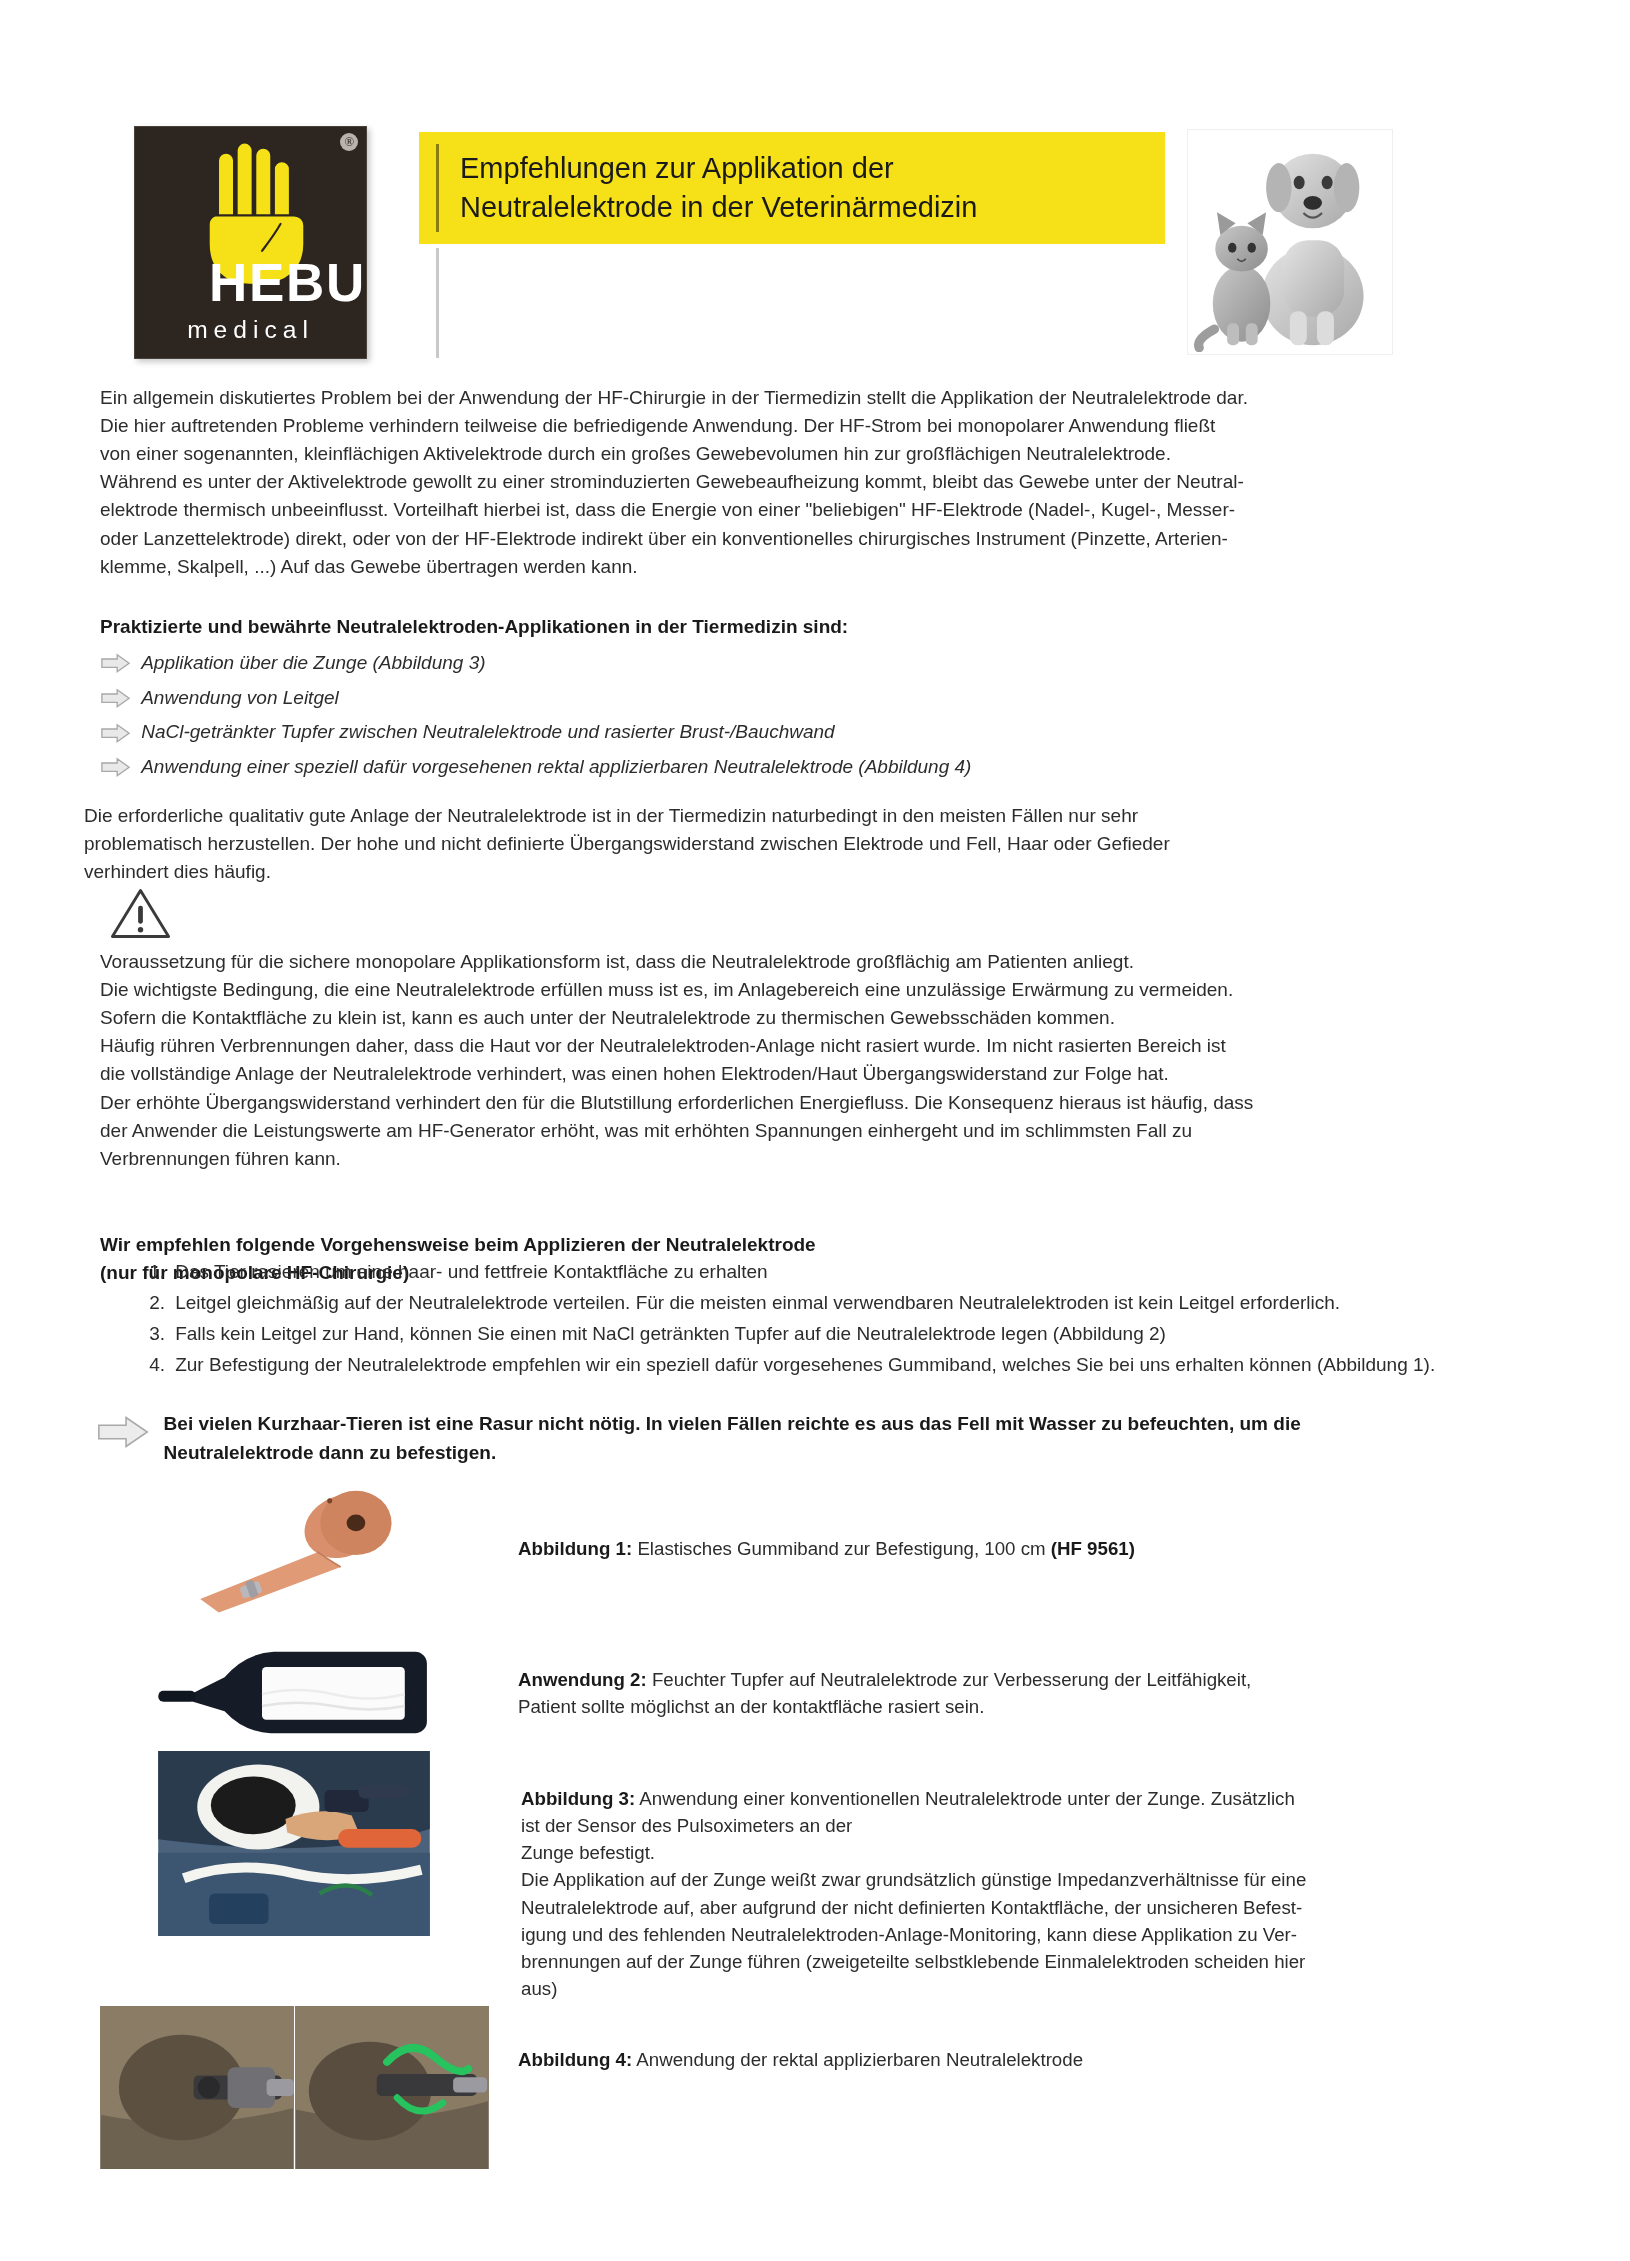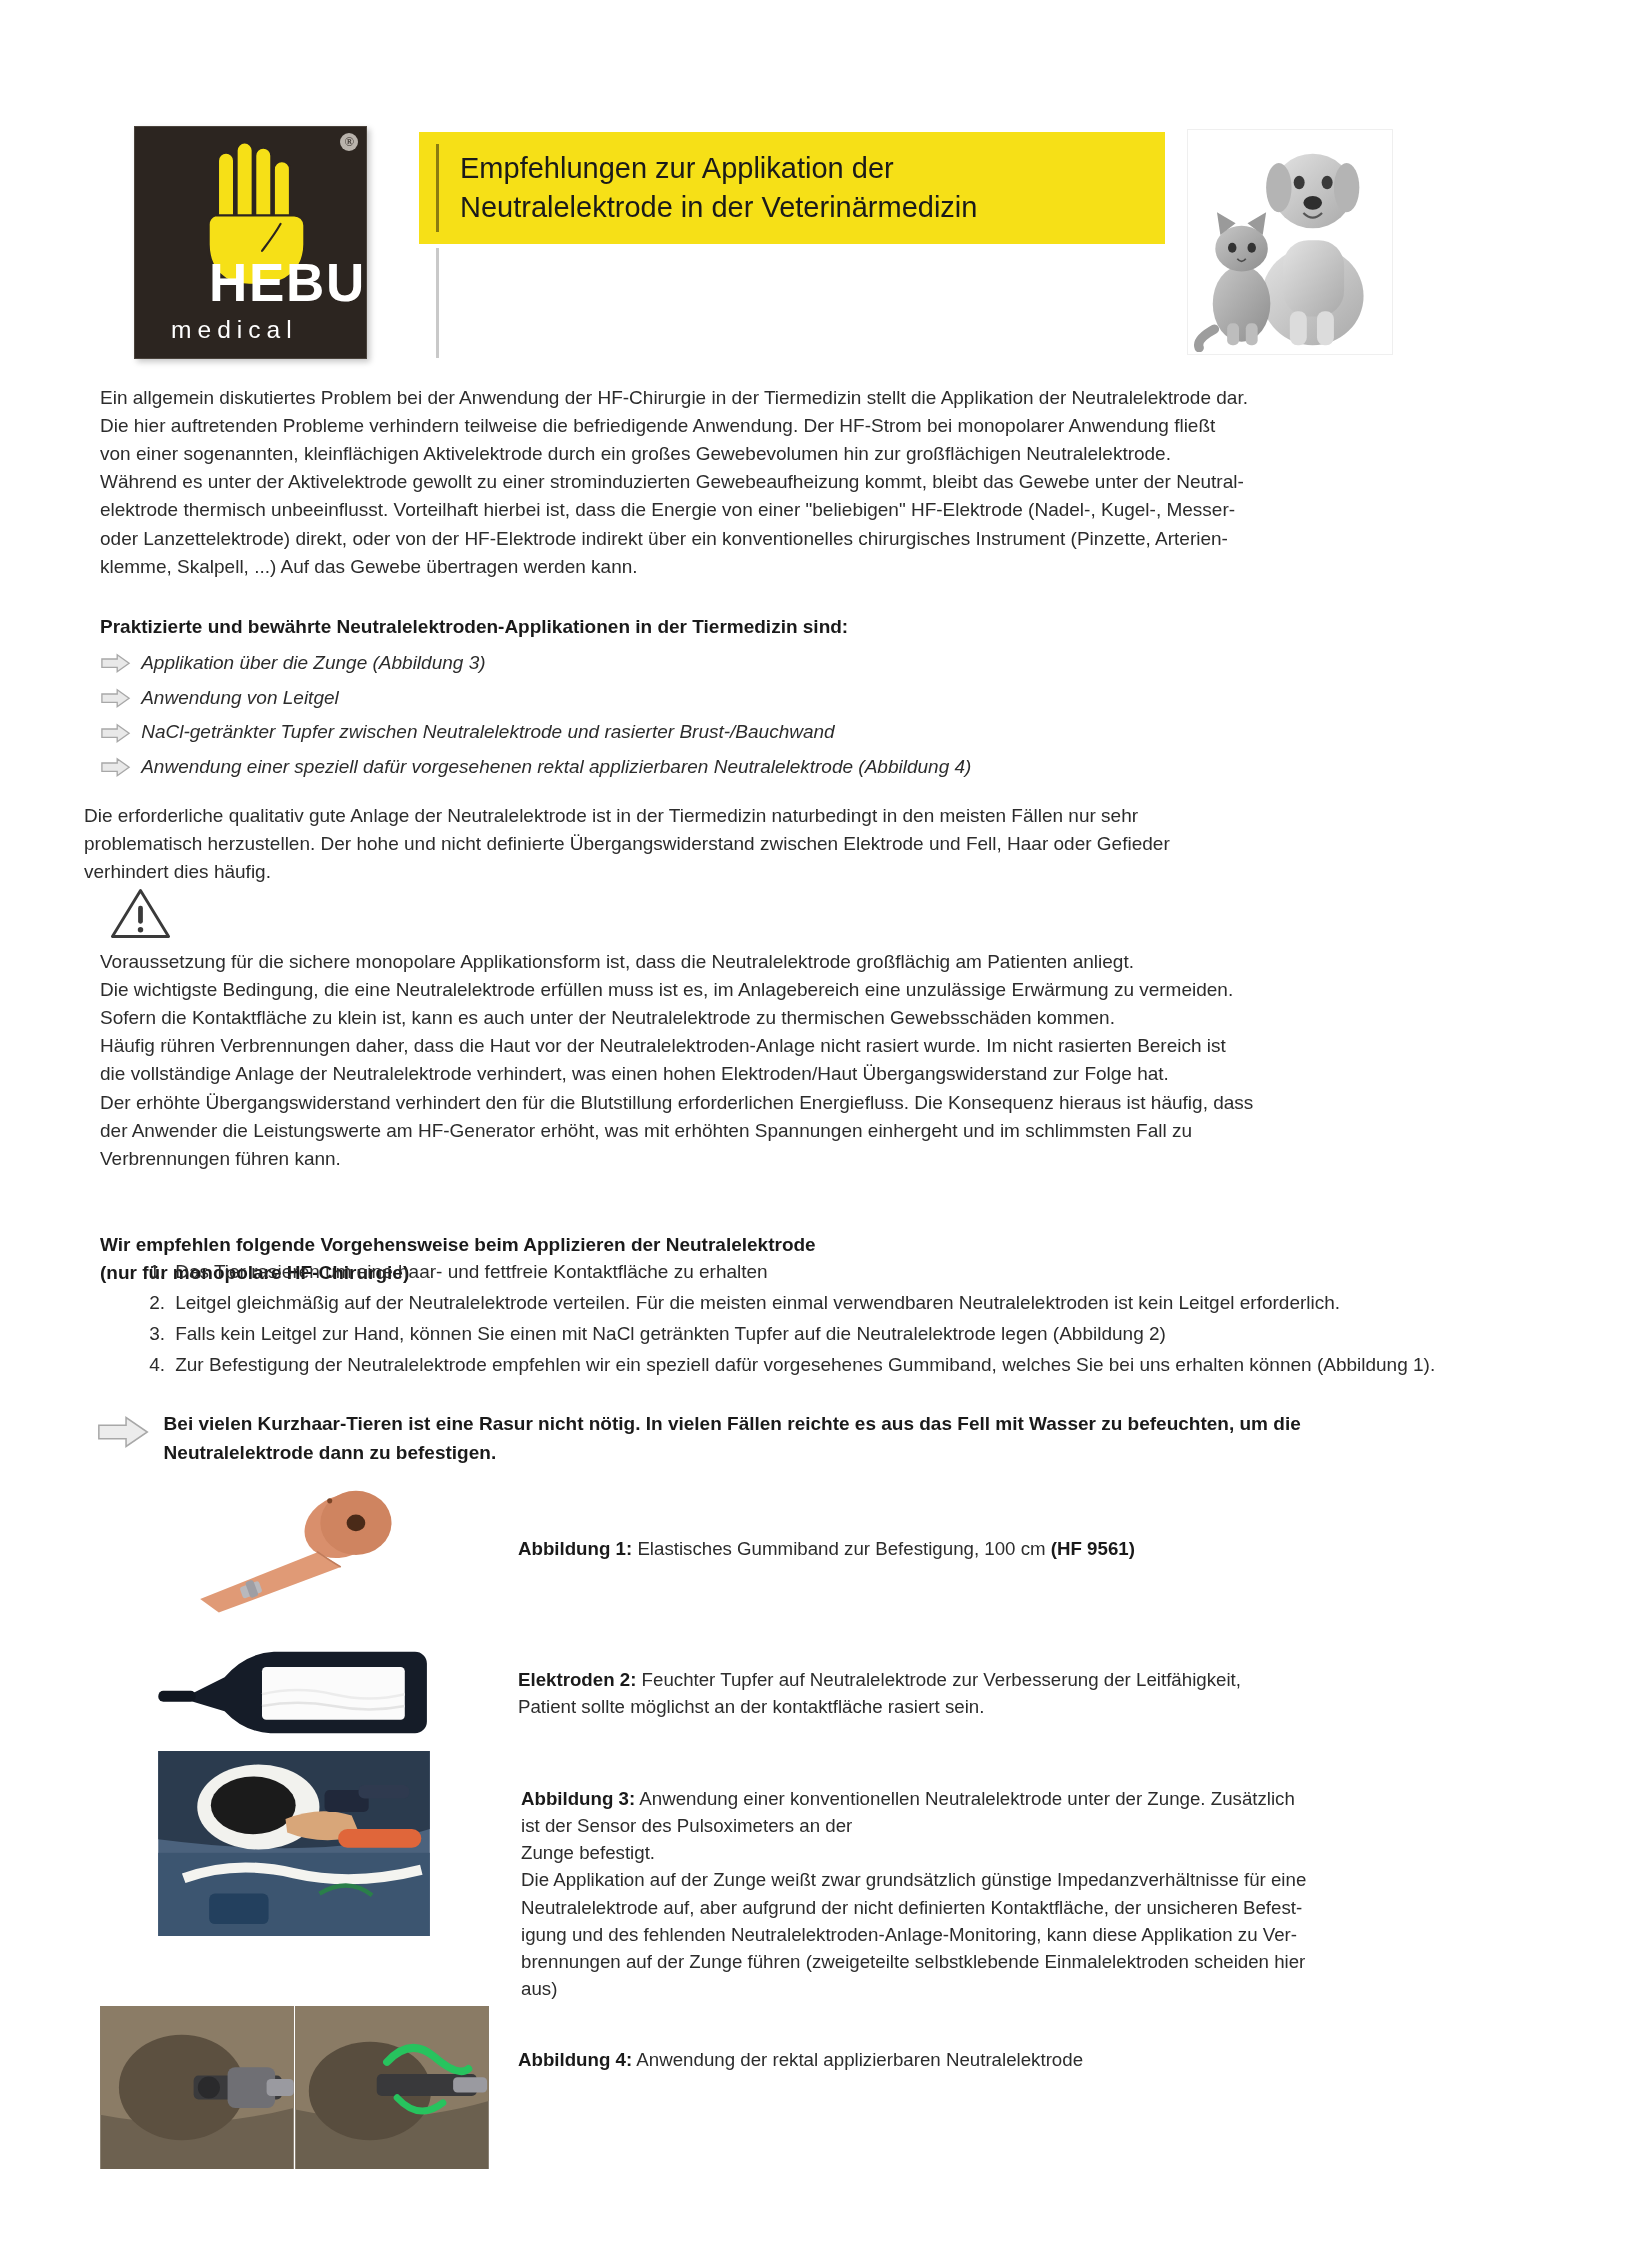--- a/index.html
+++ b/index.html
@@ -70,27 +70,26 @@
     font-weight: bold;
     letter-spacing: 1.7px;
     line-height: 1;
     font-family: Liberation Sans, sans-serif;
   }
   .logo-medical {
     position: absolute;
     left: 0;
     right: 0;
     bottom: 15.3px;
-    text-align: left;
+    text-align: center;
     color: #ffffff;
     font-size: 24.6px;
     letter-spacing: 6px;
     line-height: 1;
     font-family: "Liberation Sans", sans-serif;
-    padding-left: 36px;
   }
 
   .title-banner {
     position: absolute;
     left: 419px;
     top: 132px;
     width: 746px;
     height: 112px;
     background: #f6e017;
   }
@@ -459,21 +458,21 @@
       <svg width="306" height="119" viewBox="0 0 360 140" aria-hidden="true">
         <rect width="360" height="140" fill="#ffffff"></rect>
         <path d="M56 72 L96 52 Q120 24 154 22 H320 a14 14 0 0 1 14 14 V104 a14 14 0 0 1 -14 14 H150 Q118 116 96 92 L56 80 Z" fill="#151c28"></path>
         <rect x="18" y="68" width="44" height="13" rx="6" fill="#101620"></rect>
         <rect x="140" y="40" width="168" height="62" rx="5" fill="#fbfbfb"></rect>
         <path d="M140 72 q42 -10 84 0 t84 0" fill="none" stroke="#ececec" stroke-width="3"></path>
         <path d="M140 86 q42 -8 84 0 t84 0" fill="none" stroke="#e4e4e4" stroke-width="3"></path>
       </svg>
     </div>
     <div class="fig-caption" style="left:518px; top:1639px; width:1053px;">
-      <b>Elektroden 2:</b><span style="white-space:pre-line"> Feuchter Tupfer auf Neutralelektrode zur Verbesserung der Leitfähigkeit,
+      <b>Anwendung 2:</b><span style="white-space:pre-line"> Feuchter Tupfer auf Neutralelektrode zur Verbesserung der Leitfähigkeit,
 Patient sollte möglichst an der kontaktfläche rasiert sein.</span>
     </div>
 
     <div class="photo" style="left:158px; top:1751px; width:272px; height:185px;">
       <svg width="272" height="185" viewBox="0 0 320 218" aria-hidden="true">
         <rect width="320" height="218" fill="#4b627d"></rect>
         <rect y="120" width="320" height="98" fill="#3c5570"></rect>
         <path d="M0 0 H320 V92 Q200 130 0 104 Z" fill="#2b3b4e"></path>
         <ellipse cx="118" cy="66" rx="72" ry="50" fill="#f2f2ee"></ellipse>
         <ellipse cx="112" cy="64" rx="50" ry="34" fill="#1b1b1b"></ellipse>

